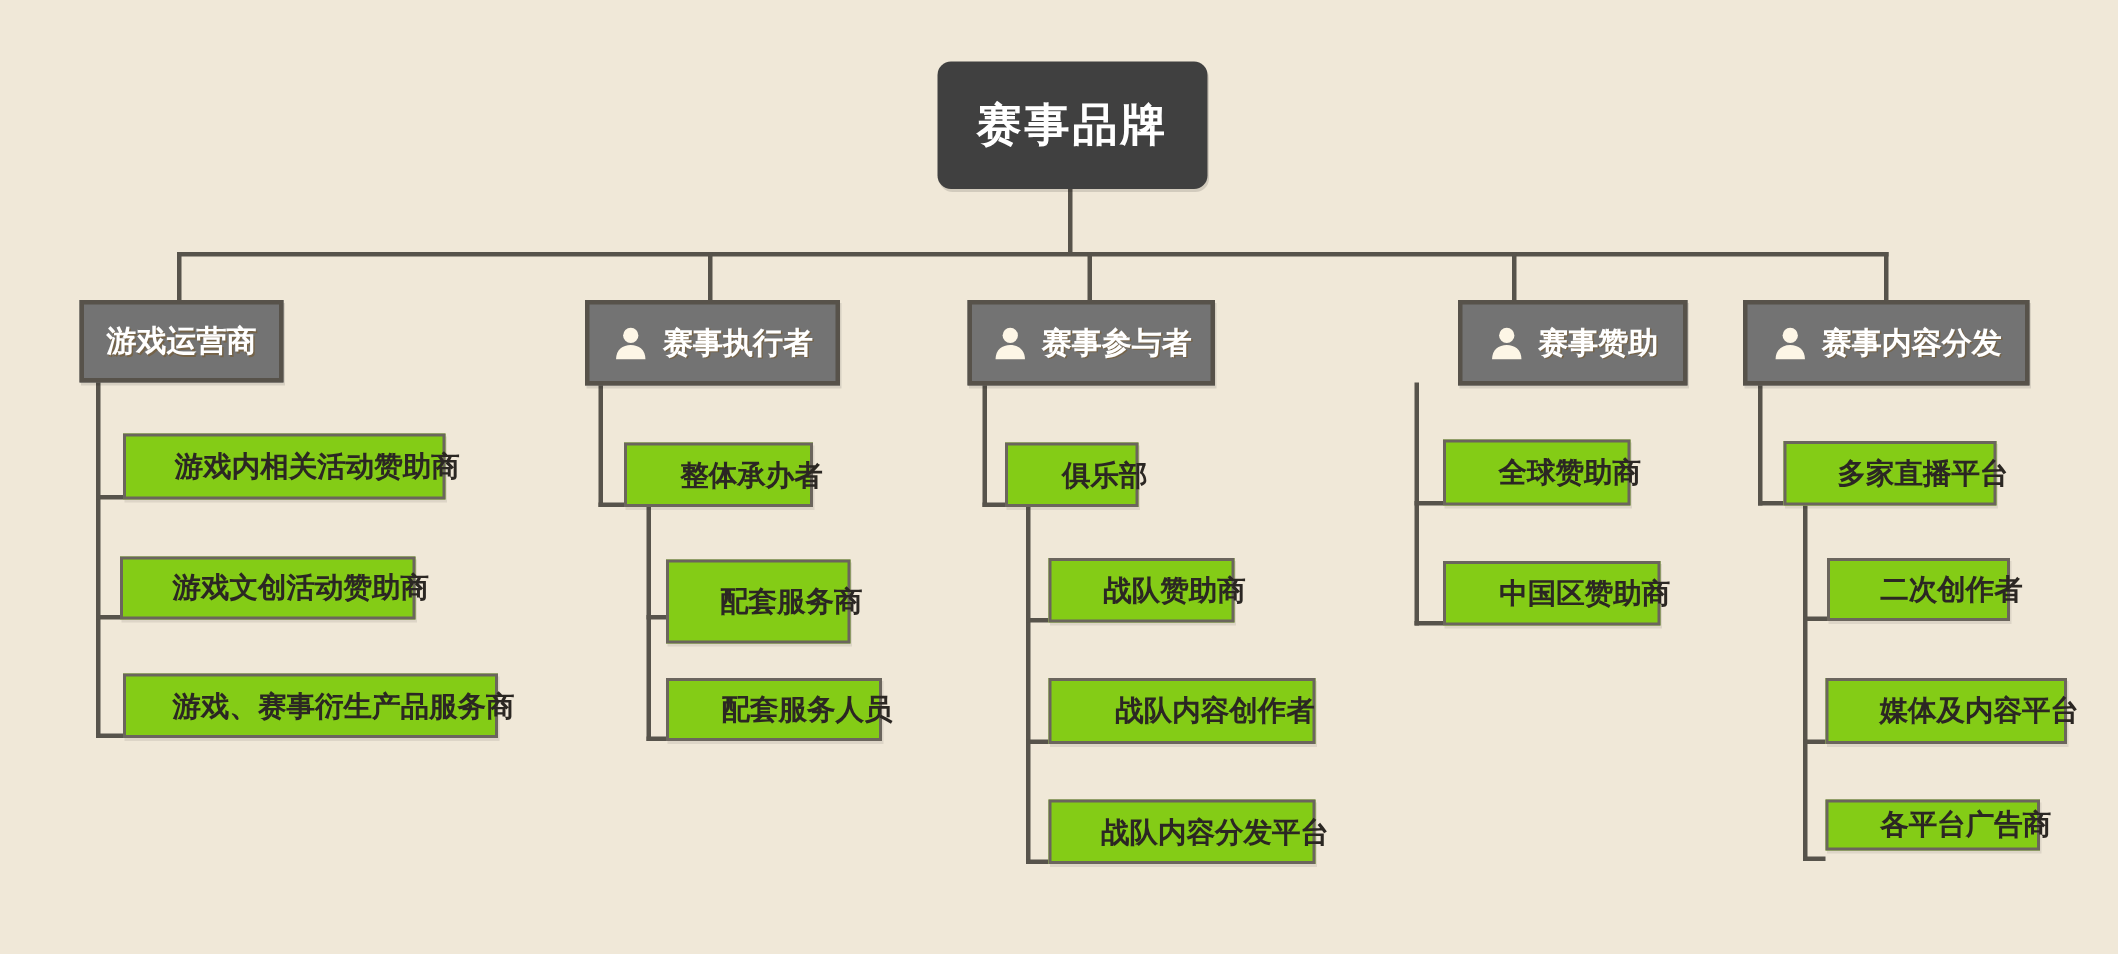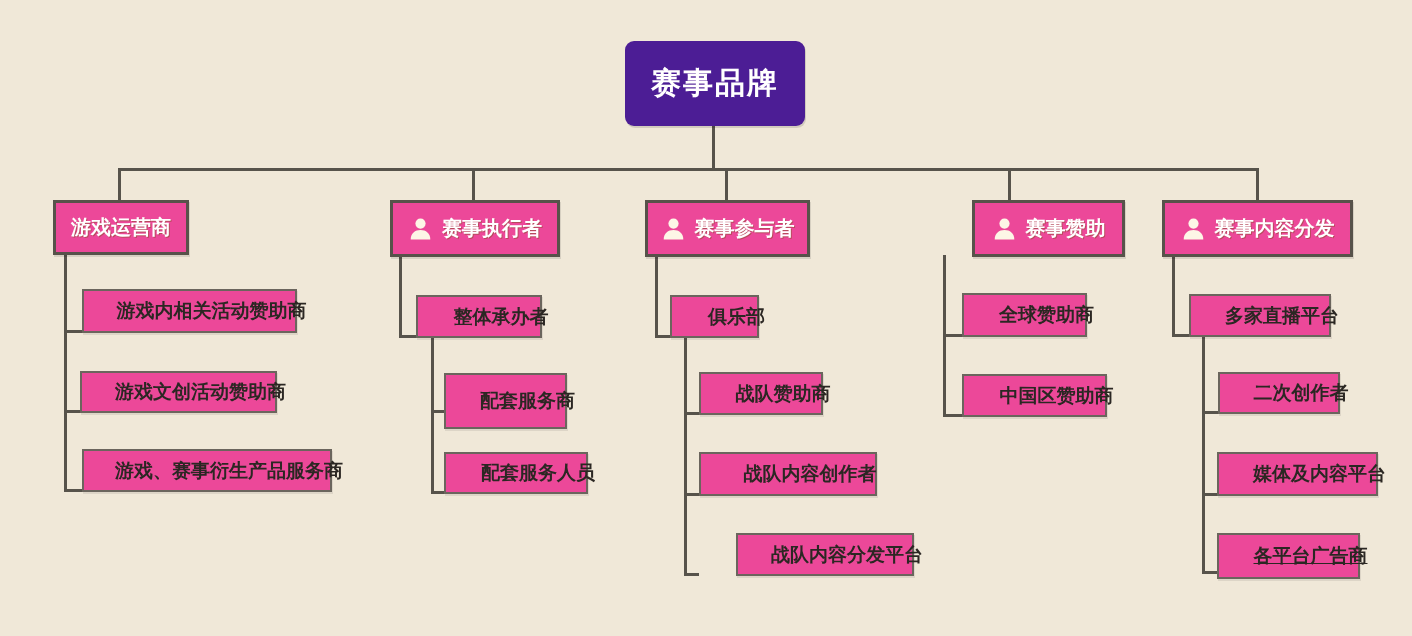--- a/index.html
+++ b/index.html
@@ -1,21 +1,21 @@
 <!DOCTYPE html>
 <html><head>
 <meta charset="utf-8">
 <style>
   html,body{margin:0;padding:0;}
   body{font-family:"DejaVu Sans","Liberation Sans",sans-serif;}
   #canvas{position:relative;width:1412px;height:636px;background:#f0e8d8;overflow:hidden;}
   .node{position:absolute;box-sizing:border-box;display:flex;align-items:center;justify-content:center;font-weight:bold;white-space:nowrap;}
-  .root{background:#4c1d95;color:#ffffff;border-radius:9px;font-size:30px;letter-spacing:2px;box-shadow:1px 2px 0 rgba(0,0,0,0.12);}
-  .branch{background:#ec4899;border:3px solid #57524a;color:#ffffff;font-size:20px;gap:9px;text-shadow:1px 1px 0 rgba(120,80,20,0.45);box-shadow:1px 2px 0 rgba(0,0,0,0.10);}
-  .leaf{background:#ec4899;border:2px solid #6b655d;color:#2b2723;font-size:19px;box-shadow:1px 2px 0 rgba(0,0,0,0.08);padding-left:44px;}
+  .root{background:#404040;color:#ffffff;border-radius:9px;font-size:30px;letter-spacing:2px;box-shadow:1px 2px 0 rgba(0,0,0,0.12);}
+  .branch{background:#737373;border:3px solid #57524a;color:#ffffff;font-size:20px;gap:9px;text-shadow:1px 1px 0 rgba(120,80,20,0.45);box-shadow:1px 2px 0 rgba(0,0,0,0.10);}
+  .leaf{background:#84cc16;border:2px solid #6b655d;color:#2b2723;font-size:19px;box-shadow:1px 2px 0 rgba(0,0,0,0.08);padding-left:44px;}
   .line{position:absolute;background:#57534b;}
   .picon{display:inline-flex;flex:0 0 auto;}
 
   
   #root{left:625px;top:41px;width:180px;height:85px;}
   #root-drop{left:712px;top:124px;width:3px;height:46px;}
   #bus{left:118px;top:168px;width:1141px;height:3px;}
   #d1{left:118px;top:168px;width:3px;height:34px;}
   #d2{left:472px;top:168px;width:3px;height:34px;}
   #d3{left:725px;top:168px;width:3px;height:34px;}
@@ -51,40 +51,40 @@
   
   #s3{left:655px;top:255px;width:3px;height:83px;}
   #c3a{left:655px;top:335px;width:15px;height:3px;}
   #l3a{left:670px;top:295px;width:89px;height:43px;}
   #s3b{left:684px;top:338px;width:3px;height:238px;}
   #c3b{left:684px;top:412px;width:15px;height:3px;}
   #c3c{left:684px;top:493px;width:15px;height:3px;}
   #c3d{left:684px;top:573px;width:15px;height:3px;}
   #l3b{left:699px;top:372px;width:124px;height:43px;text-align:right;}
   #l3c{left:699px;top:452px;width:178px;height:44px;}
-  #l3d{left:699px;top:533px;width:178px;height:43px;margin-left:37px;}
+  #l3d{left:699px;top:533px;width:178px;height:43px;}
 
   
   #s4{left:943px;top:255px;width:3px;height:162px;}
   #c4a{left:943px;top:334px;width:19px;height:3px;}
   #c4b{left:943px;top:414px;width:19px;height:3px;}
   #l4a{left:962px;top:293px;width:125px;height:44px;}
   #l4b{left:962px;top:374px;width:145px;height:43px;}
 
   
   #s5{left:1172px;top:255px;width:3px;height:82px;}
   #c5a{left:1172px;top:334px;width:17px;height:3px;}
   #l5a{left:1189px;top:294px;width:142px;height:43px;}
   #s5b{left:1202px;top:337px;width:3px;height:237px;}
   #c5b{left:1202px;top:411px;width:16px;height:3px;}
   #c5c{left:1202px;top:493px;width:15px;height:3px;}
   #c5d{left:1202px;top:571px;width:15px;height:3px;}
   #l5b{left:1218px;top:372px;width:122px;height:42px;}
   #l5c{left:1217px;top:452px;width:161px;height:44px;}
-  #l5d{left:1217px;top:533px;width:143px;height:46px;text-decoration:underline;}
+  #l5d{left:1217px;top:533px;width:143px;height:34px;}
 </style>
 </head>
 <body>
 
 <svg width="0" height="0" style="position:absolute">
   <defs>
     <symbol id="sym-person" viewBox="0 0 24 24">
       <circle cx="12" cy="6.6" r="5.1"></circle>
       <path d="M2.2 22.5 C2.2 16.2 6.6 13 12 13 C17.4 13 21.8 16.2 21.8 22.5 Z"></path>
     </symbol>

